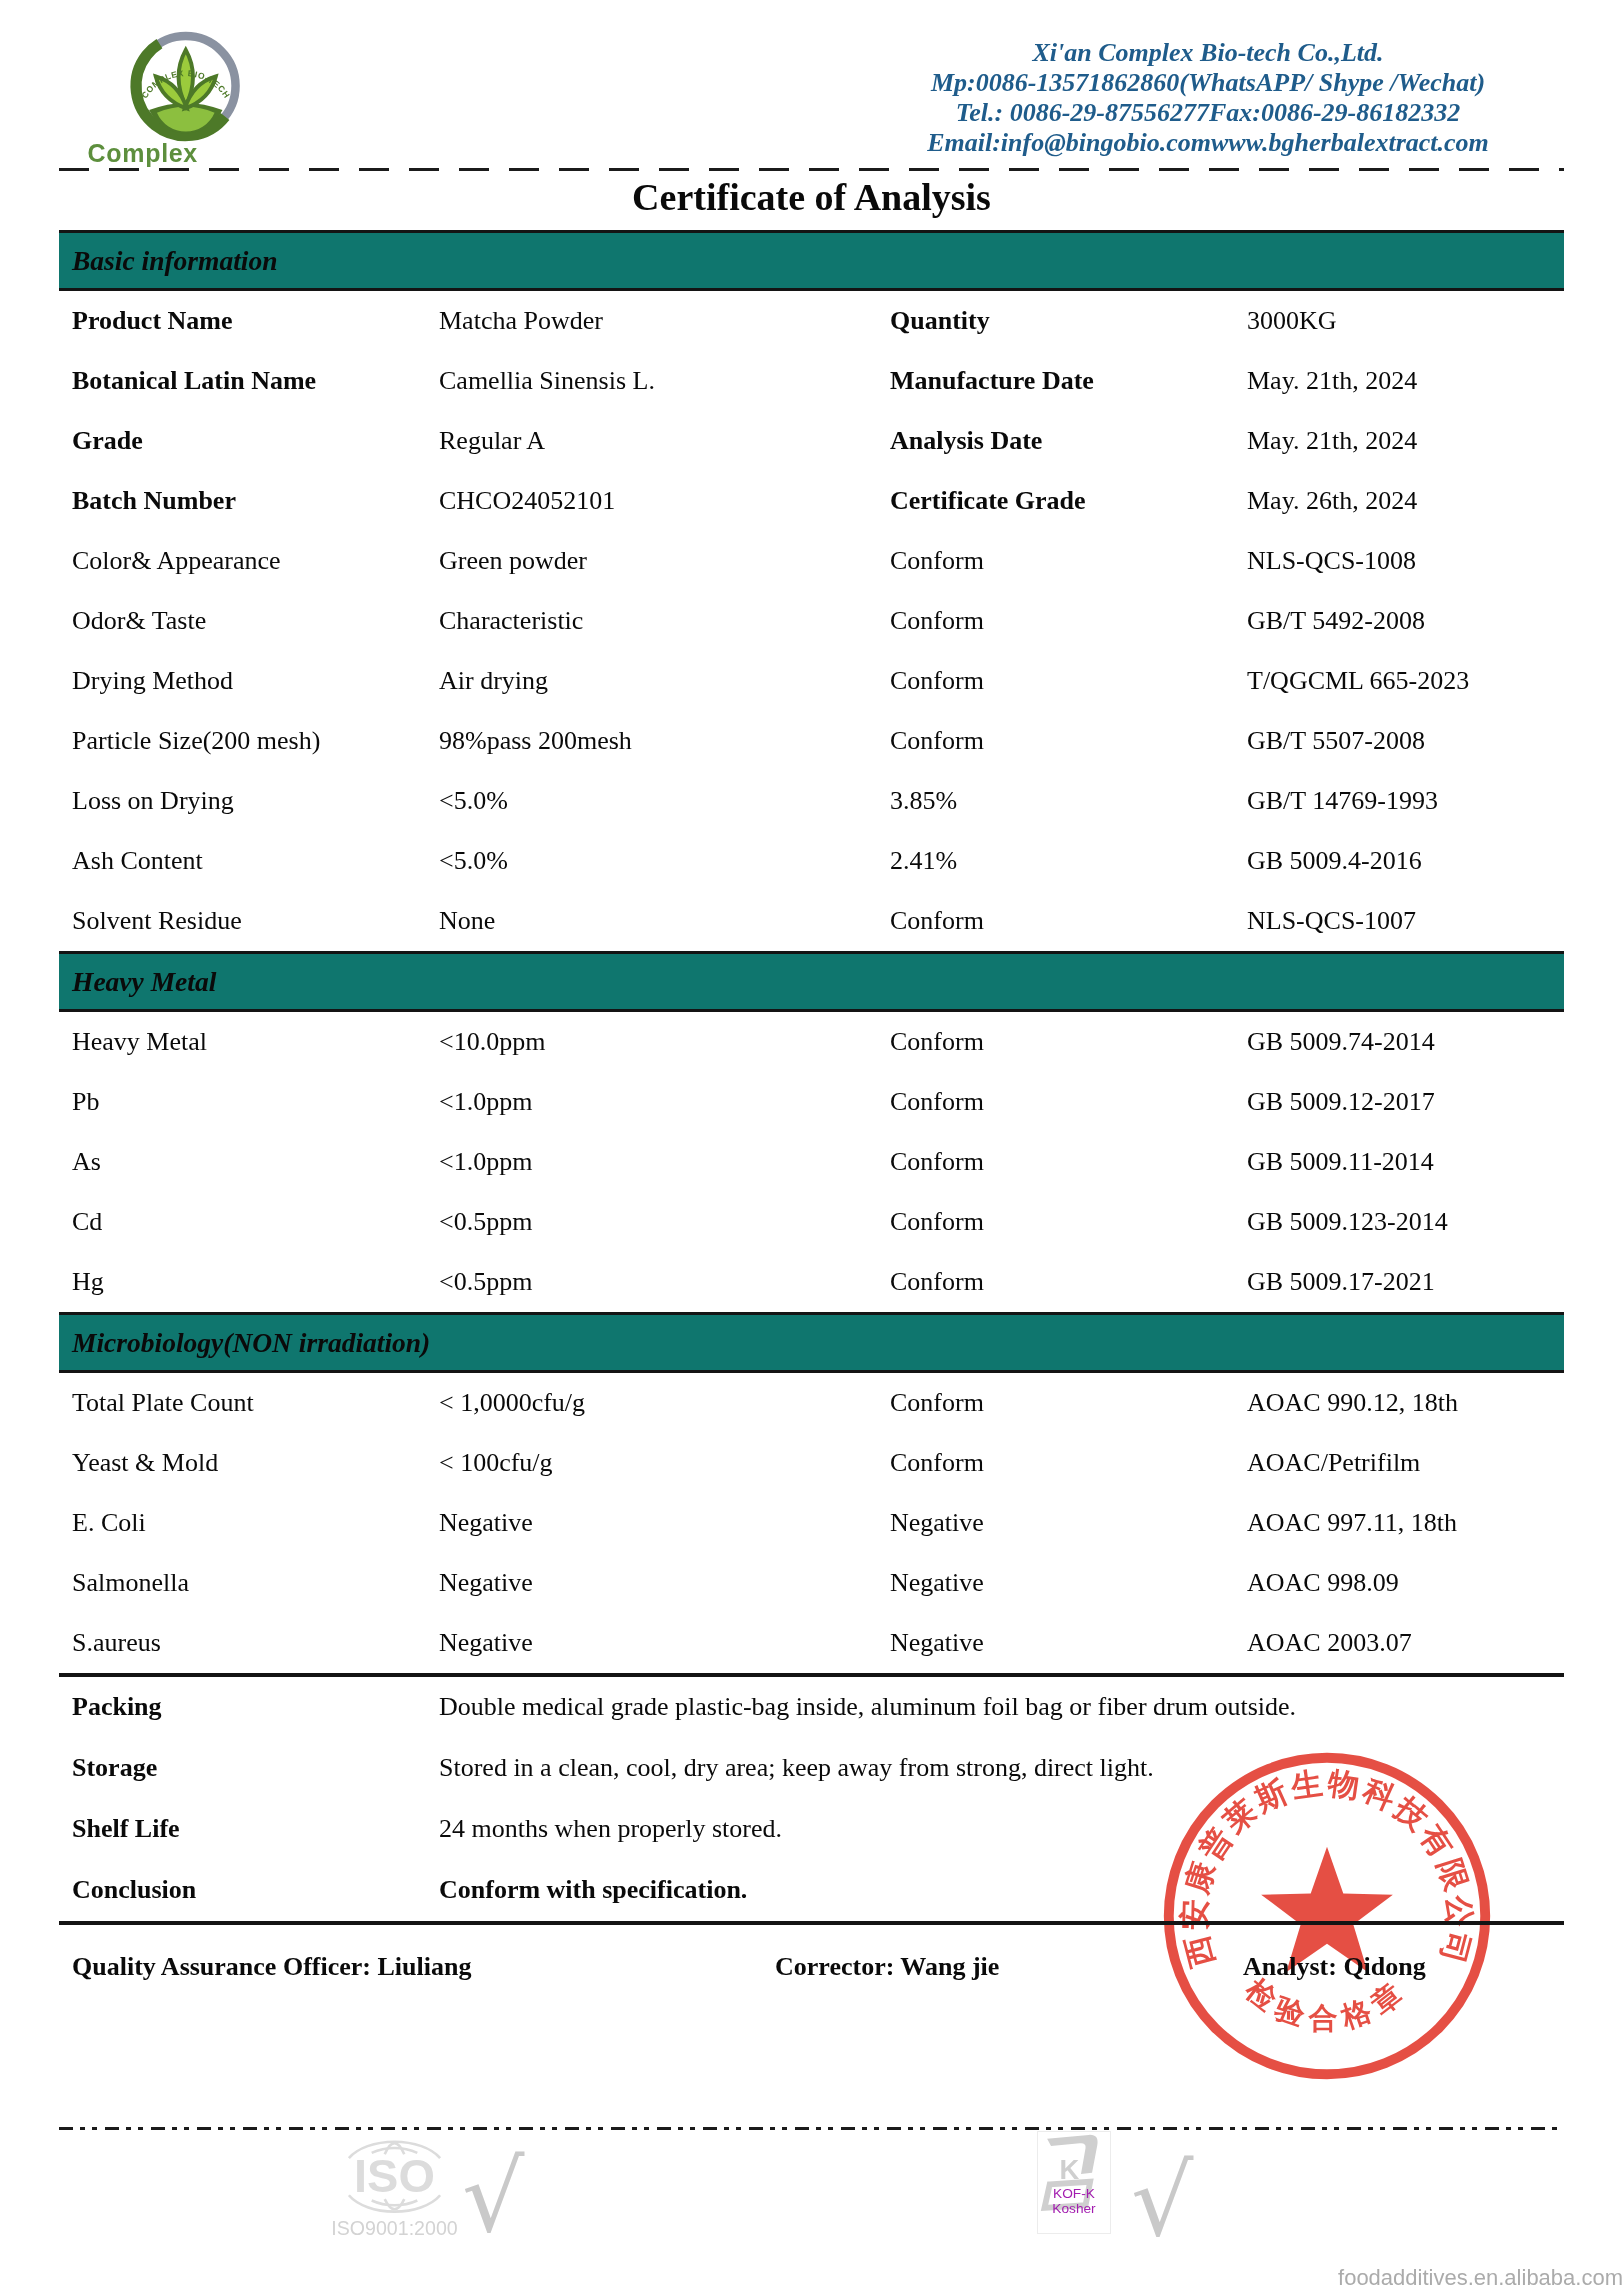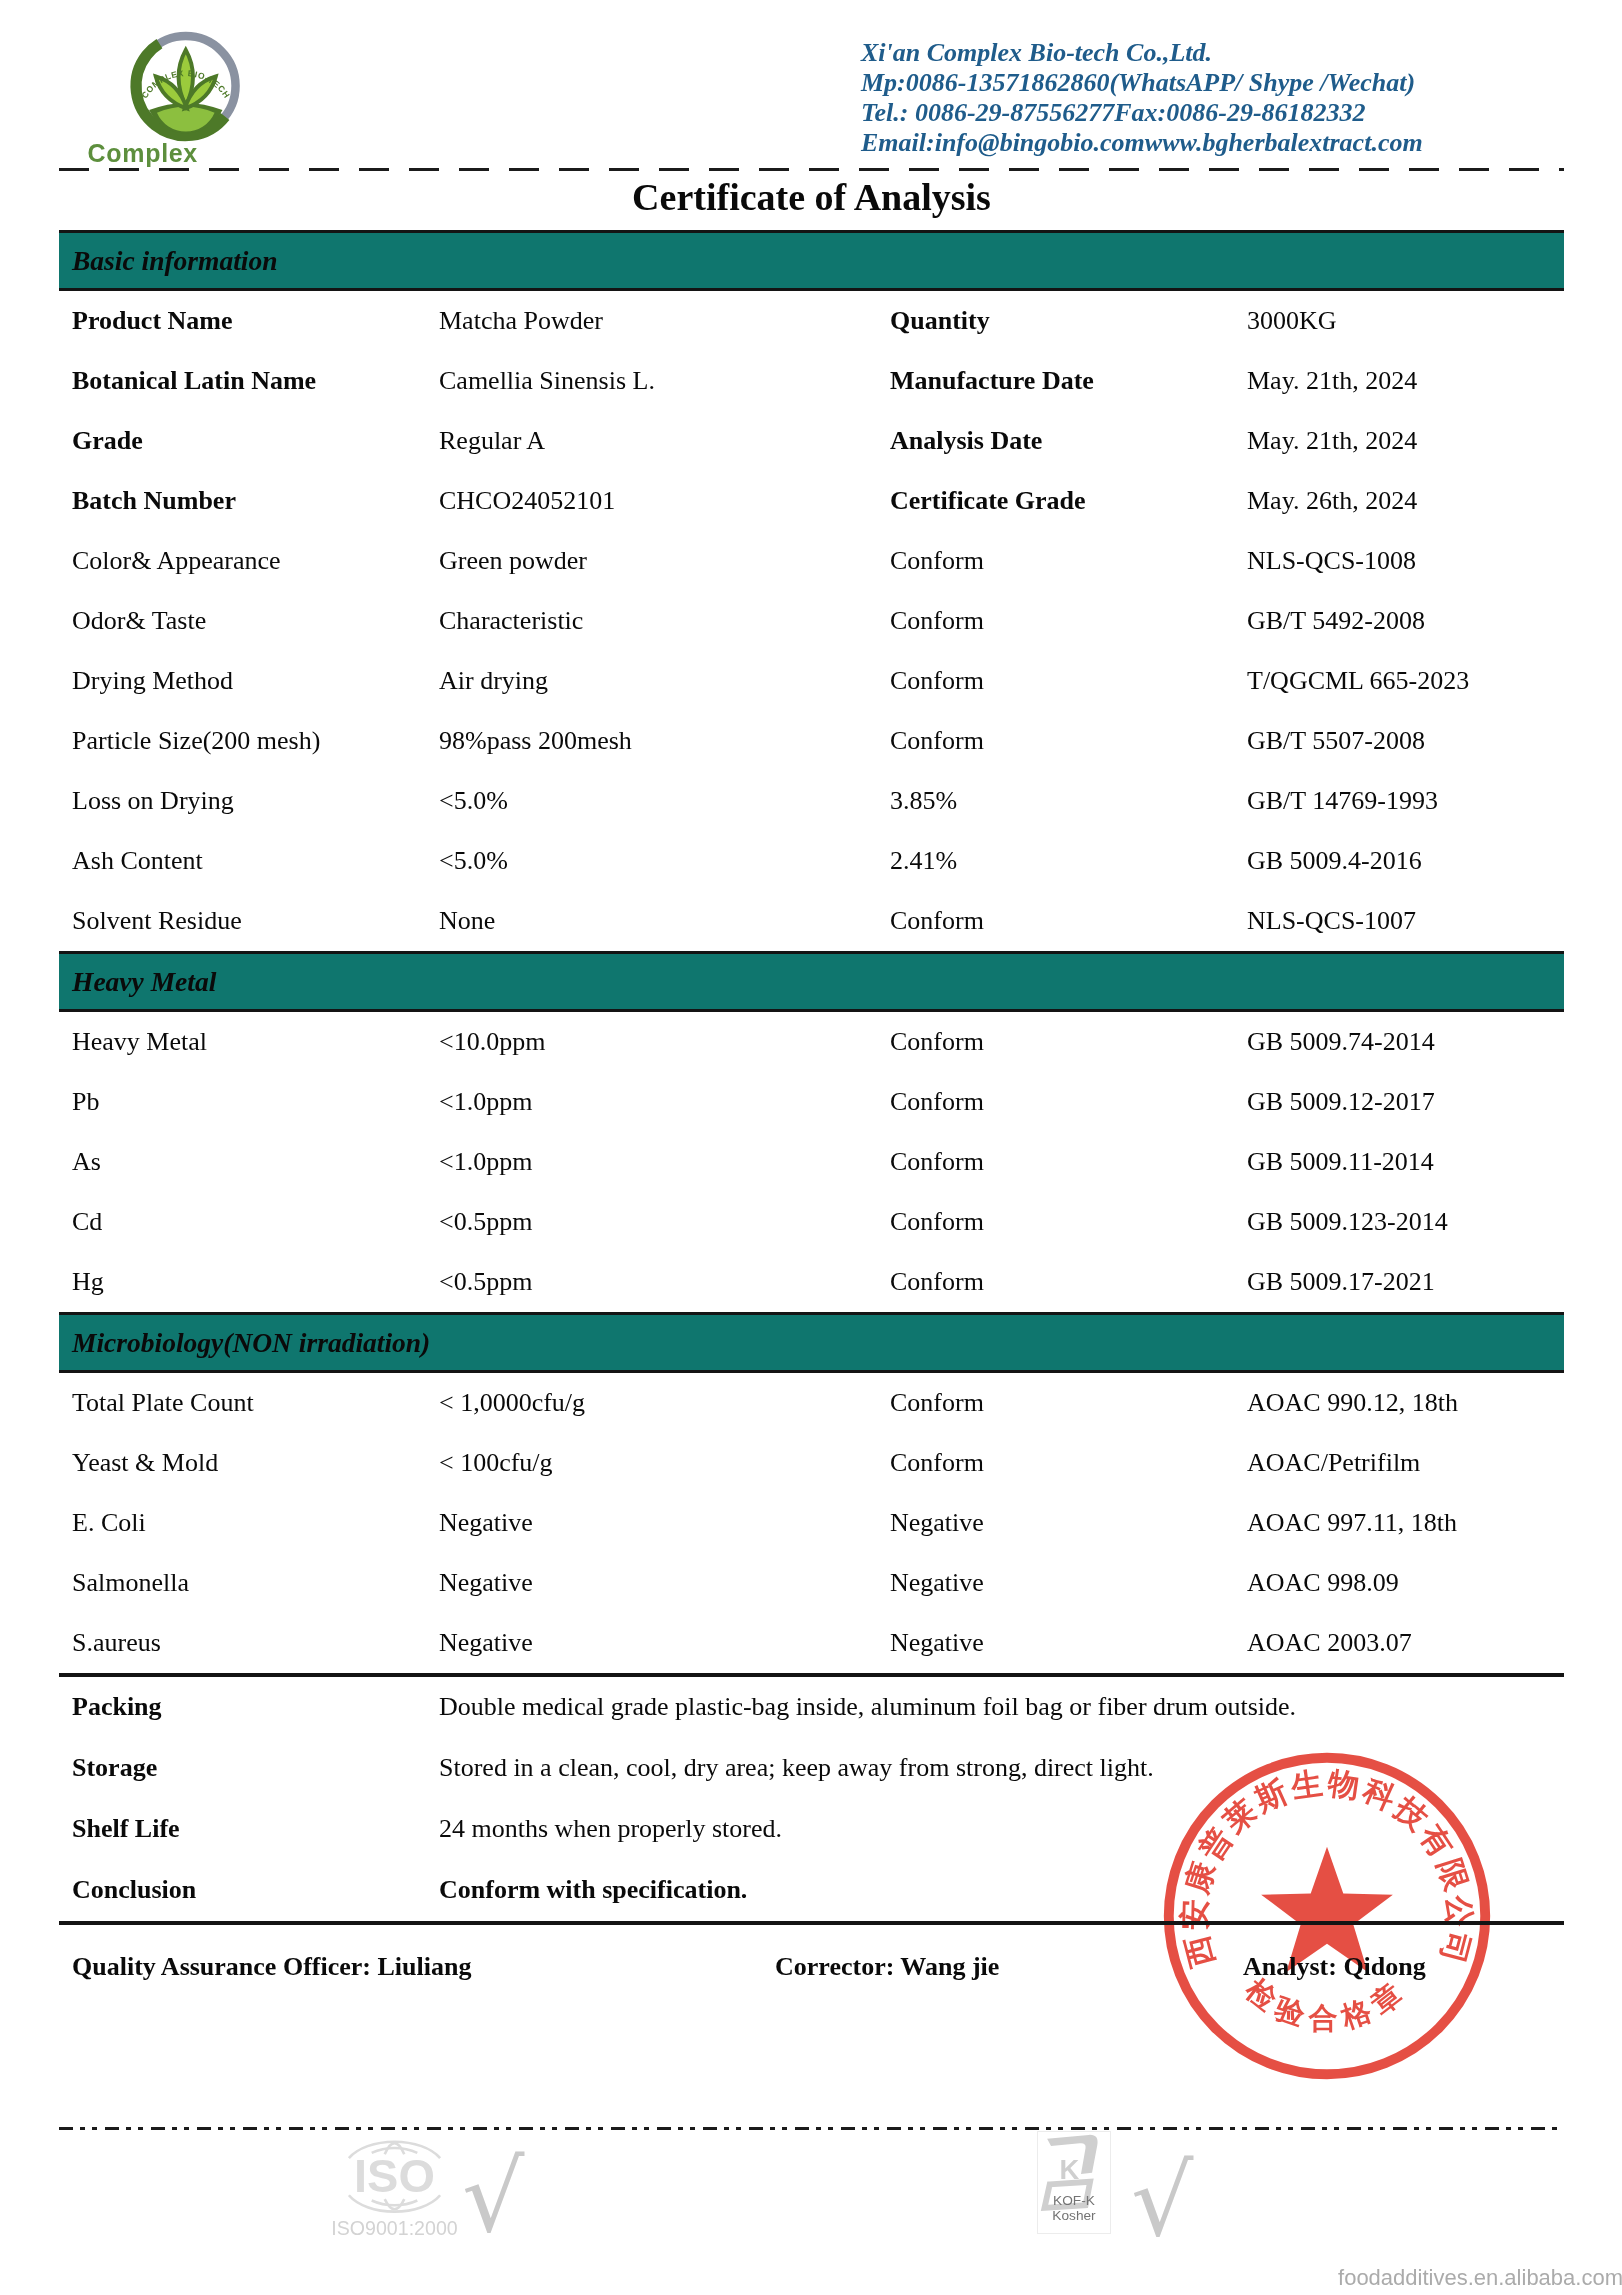--- a/index.html
+++ b/index.html
@@ -10,21 +10,21 @@
   }
 
   
   .logo-wrap { position:absolute; left:81px; top:30px; width:203px; height:151px; z-index:3; }
   .logo-svg { position:absolute; left:0; top:0; }
   .logo-name { position:absolute; left:6.5px; top:109px; width:196px;
     font-family:"Liberation Sans", sans-serif; font-weight:bold; font-size:25px; color:#5d8f3d; letter-spacing:0.7px; }
 
   .company { position:absolute; left:861px; top:38px; width:694px; z-index:3;
     font-weight:bold; font-style:italic; color:#1f5c8b; font-size:26px; line-height:30px; }
-  .company .crow { display:flex; justify-content:flex-start; white-space:nowrap;font-family:Liberation Serif, serif; }
+  .company .crow { display:flex; justify-content:center; white-space:nowrap;font-family:Liberation Serif, serif; }
 
   .dash-sep { position:absolute; left:59px; top:168px; width:1505px; height:3.3px; z-index:3;
     background:repeating-linear-gradient(90deg,#1b1b1b 0 30px, transparent 30px 50px); }
 
   .doc-title { position:absolute; left:59px; top:175px; width:1505px; text-align:center;
     font-size:38px; font-weight:bold; z-index:3; }
 
   
   .coa { position:absolute; left:59px; top:230px; width:1505px; z-index:2; }
   .bar { position:relative; height:61px; background:#0f766e;
@@ -51,22 +51,22 @@
   .dot-sep { position:absolute; left:59px; top:2127px; width:1505px; height:3.3px; z-index:3;
     background:repeating-linear-gradient(90deg,#1b1b1b 0 14.4px, transparent 14.4px 21px, #1b1b1b 21px 26px, transparent 26px 33px, #1b1b1b 33px 38px, transparent 38px 46px); }
   .iso-wrap { position:absolute; left:326px; top:2132px; width:137px; height:111px; z-index:2; }
   .iso-caption { position:absolute; left:319px; top:2217px; width:151px; text-align:center; z-index:2;
     font-family:"Liberation Sans", sans-serif; font-size:19.6px; color:#d3d3d3; }
   .check { position:absolute; z-index:2; color:#c9c9c9; font-family:"DejaVu Sans", sans-serif; font-size:98px; line-height:1; }
   .check-iso { left:462px; top:2148px; }
   .check-kof { left:1131px; top:2152px; }
   .kof-wrap { position:absolute; left:1037px; top:2131px; width:74px; height:103px; z-index:2;
     border:1.3px solid #ececec; }
-  .kof-caption { position:absolute; left:0; bottom:10px; width:100%; text-align:center;
-    font-family:"Liberation Sans", sans-serif; font-size:13.7px; color:#737373; }
+  .kof-caption { position:absolute; left:0; bottom:17px; width:100%; text-align:center;
+    font-family:"Liberation Sans", sans-serif; font-size:13.7px; color:#a21caf; }
   .watermark { position:absolute; left:0; top:2265px; width:1623px; text-align:right; z-index:2;
     font-family:"Liberation Sans", sans-serif; font-size:22px; color:#ababab;padding-left:27px; }
 </style>
 </head>
 <body>
 
 <div class="page">
 
   <div class="logo-wrap">
     <svg class="logo-svg" width="203" height="115" viewBox="0 0 310 175">

